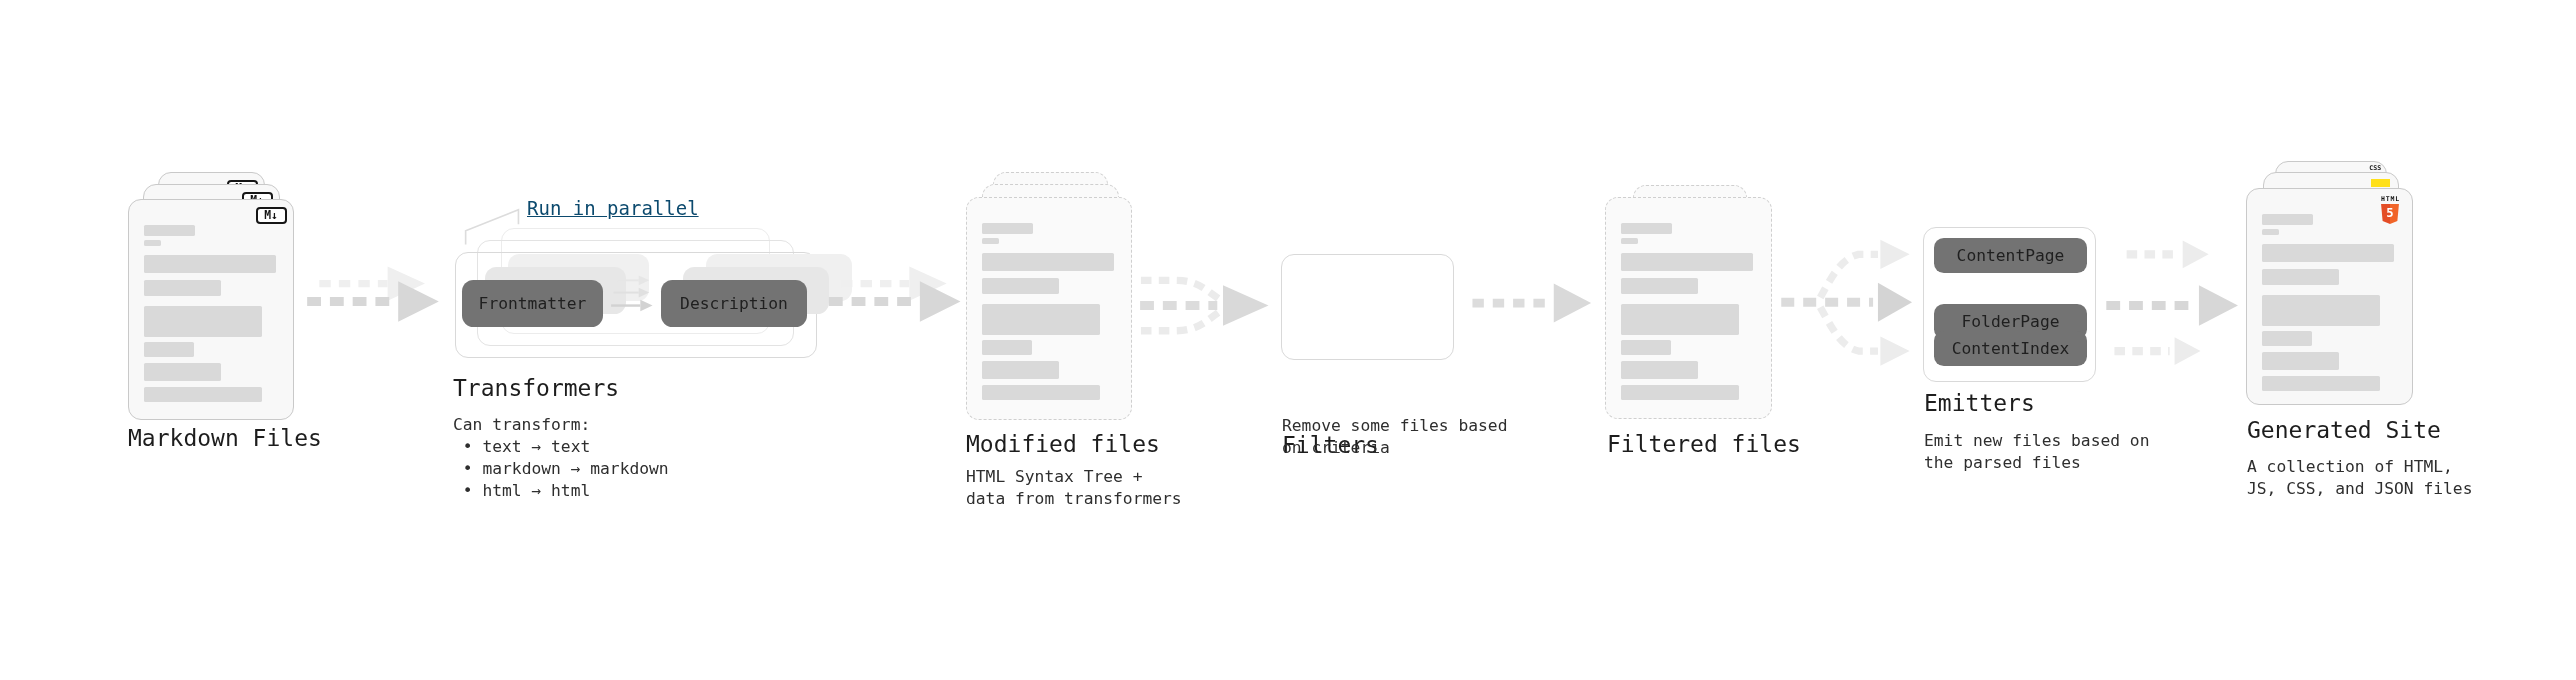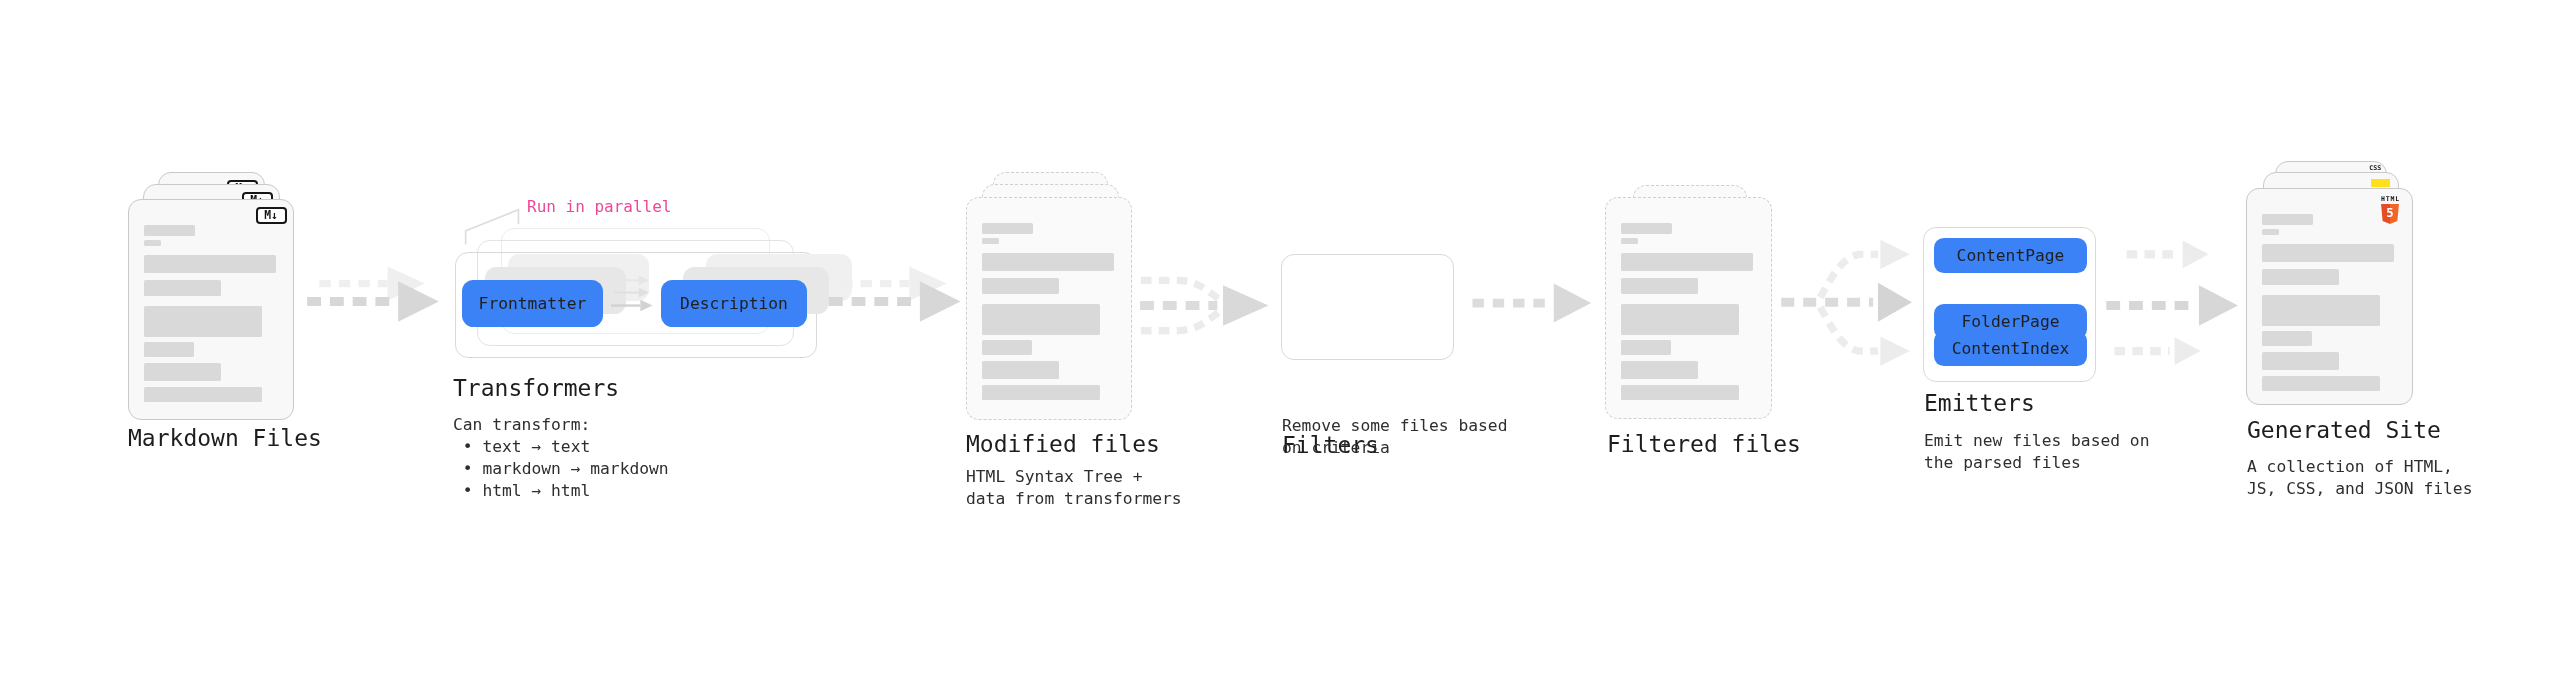--- a/index.html
+++ b/index.html
@@ -36,30 +36,30 @@
   .html5-shield{margin-top:1.6px;width:18px;height:20.3px;color:#fff;font-size:12.2px;font-weight:bold;
                 line-height:19.5px;text-align:center;
                 background:linear-gradient(90deg,var(--accent_orange,#e44d26) 50%,var(--accent_orange_light,#f16529) 50%);
                 clip-path:polygon(0 0,100% 0,91% 86%,50% 100%,9% 86%);}
 
   
   .frame{position:absolute;border:1.6px solid #d9d9d9;border-radius:13px;box-sizing:border-box;}
   .frame.mid{border-color:#e3e3e3;}
   .frame.back{border-color:#ececec;}
   .frame.filled{background:#fff;}
-  .pill{position:absolute;background:#3b82f6;border-radius:11.4px;display:flex;align-items:center;
+  .pill{position:absolute;background:#737373;border-radius:11.4px;display:flex;align-items:center;
         justify-content:center;font-size:16.3px;color:#1f1f1f;white-space:nowrap;z-index:4;}
   .pill.small{border-radius:9.8px;}
   .pill.ghost1{background:#e7e7e7;z-index:2;}
   .pill.ghost2{background:#f0f0f0;z-index:1;}
 
   
   .stage-title{position:absolute;font-size:23px;line-height:25px;color:#1d1d1d;white-space:nowrap;z-index:4;}
   .stage-desc{position:absolute;font-size:16.3px;line-height:22px;color:#2e2e2e;white-space:pre-wrap;z-index:4;}
-  .callout{position:absolute;font-size:16px;color:#ec4899;white-space:nowrap;z-index:4;}
+  .callout{position:absolute;font-size:19px;color:#0c4a6e;white-space:nowrap;z-index:4;text-decoration:underline;}
 </style>
 </head>
 <body>
 
 <div class="canvas">
 
   <div>
     <div class="doc" style="left:158px;top:172px;width:107px;height:221px;">
       <div class="md-badge">M↓</div>
     </div>

